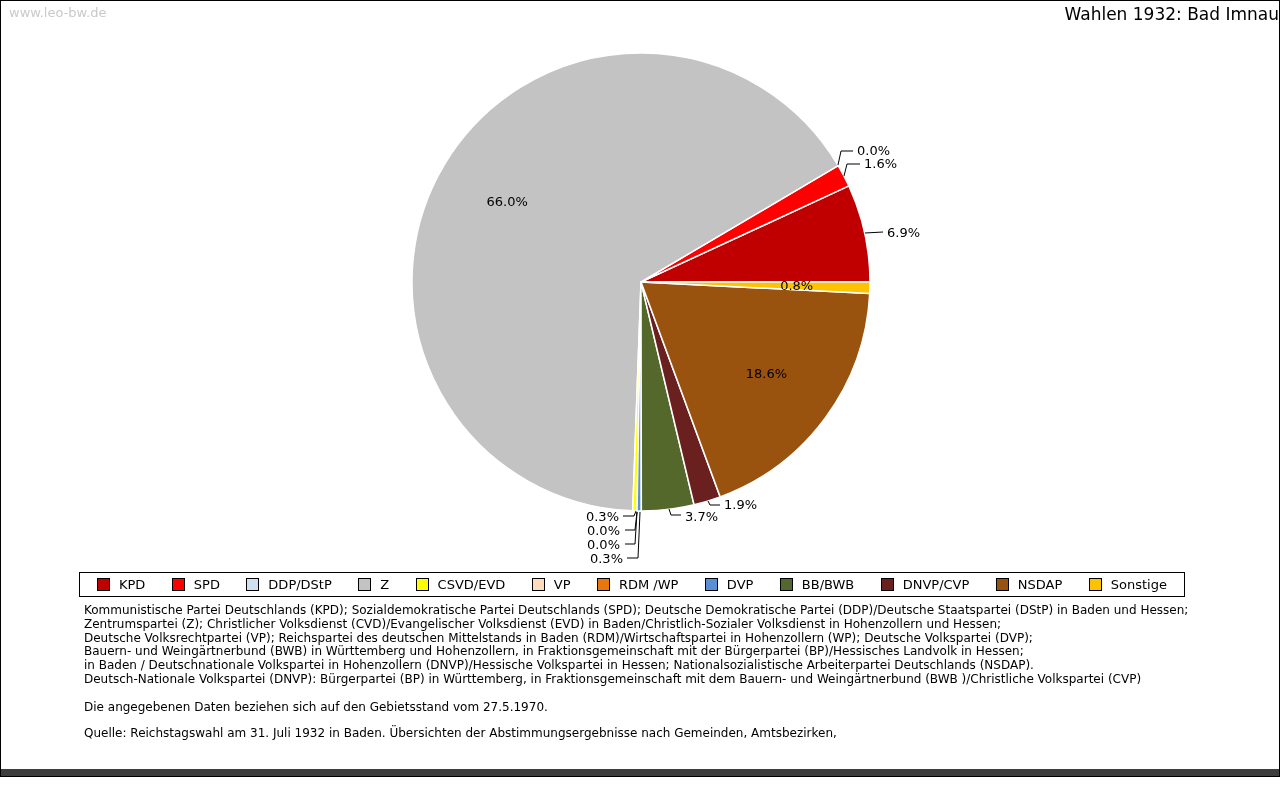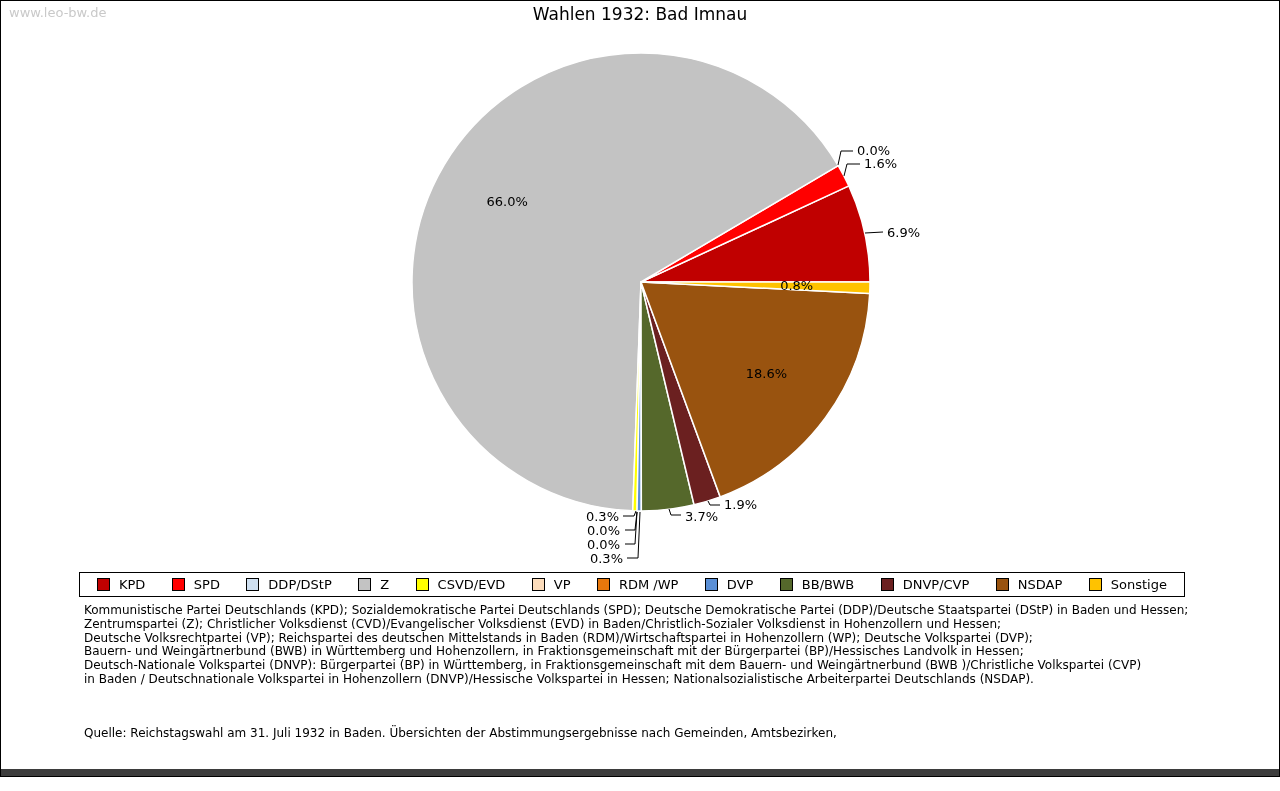--- a/index.html
+++ b/index.html
@@ -5,21 +5,21 @@
   html,body{margin:0;padding:0;background:#fff;}
   #page{
     position:relative;width:1280px;height:777px;background:#ffffff;
     border:1px solid #000;box-sizing:border-box;overflow:hidden;
     font-family:"DejaVu Sans","Liberation Sans",sans-serif;color:#000;
   }
   #watermark{
     position:absolute;left:8px;top:4px;font-size:13px;color:#c9c9c9;
   }
   #chart-title{
-    position:absolute;left:0;top:3px;width:100%;text-align:center;
+    position:absolute;left:0;top:3px;width:100%;text-align:right;
     font-size:17px;color:#000;
   }
   #pie-svg{position:absolute;left:0;top:0;}
   #legend-box{
     position:absolute;left:78px;top:571px;width:1106px;height:25px;
     border:1.5px solid #000;box-sizing:border-box;background:#fff;
     display:flex;align-items:center;justify-content:space-between;
     padding:0 17px;font-size:13px;
   }
   .legend-item{display:flex;align-items:center;white-space:nowrap;}
@@ -126,24 +126,25 @@
         <span class="legend-swatch" style="background: rgb(255, 194, 0);"></span>
         <span>Sonstige</span>
       </span>
     </div>
 
   <div id="party-notes" class="text-block">
     <div>Kommunistische Partei Deutschlands (KPD); Sozialdemokratische Partei Deutschlands (SPD); Deutsche Demokratische Partei (DDP)/Deutsche Staatspartei (DStP) in Baden und Hessen;</div>
     <div>Zentrumspartei (Z); Christlicher Volksdienst (CVD)/Evangelischer Volksdienst (EVD) in Baden/Christlich-Sozialer Volksdienst in Hohenzollern und Hessen;</div>
     <div>Deutsche Volksrechtpartei (VP); Reichspartei des deutschen Mittelstands in Baden (RDM)/Wirtschaftspartei in Hohenzollern (WP); Deutsche Volkspartei (DVP);</div>
     <div>Bauern- und Weingärtnerbund (BWB) in Württemberg und Hohenzollern, in Fraktionsgemeinschaft mit der Bürgerpartei (BP)/Hessisches Landvolk in Hessen;</div>
+    <div>in Baden / Deutschnationale Volkspartei in Hohenzollern (DNVP)/Hessische Volkspartei in Hessen; Nationalsozialistische Arbeiterpartei Deutschlands (NSDAP).</div>
     <div>Deutsch-Nationale Volkspartei (DNVP): Bürgerpartei (BP) in Württemberg, in Fraktionsgemeinschaft mit dem Bauern- und Weingärtnerbund (BWB )/Christliche Volkspartei (CVP)</div>
-    <div>in Baden / Deutschnationale Volkspartei in Hohenzollern (DNVP)/Hessische Volkspartei in Hessen; Nationalsozialistische Arbeiterpartei Deutschlands (NSDAP).</div>
   </div>
 
+  <div id="gebietsstand-note" class="text-block">Die angegebenen Daten beziehen sich auf den Gebietsstand vom 27.5.1970.</div>
 
   <div id="source-block" class="text-block">
     <div>Quelle: Reichstagswahl am 31. Juli 1932 in Baden. Übersichten der Abstimmungsergebnisse nach Gemeinden, Amtsbezirken,</div>
   </div>
 
   <div id="bottom-bar"></div>
 
 </div>
 
 </body></html>

